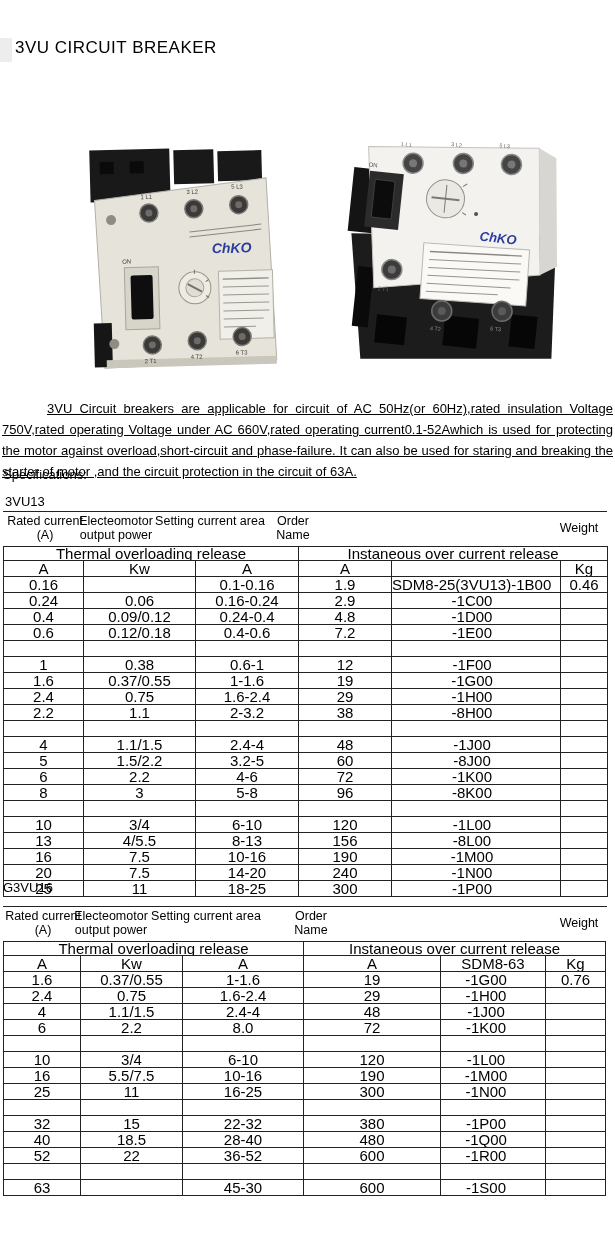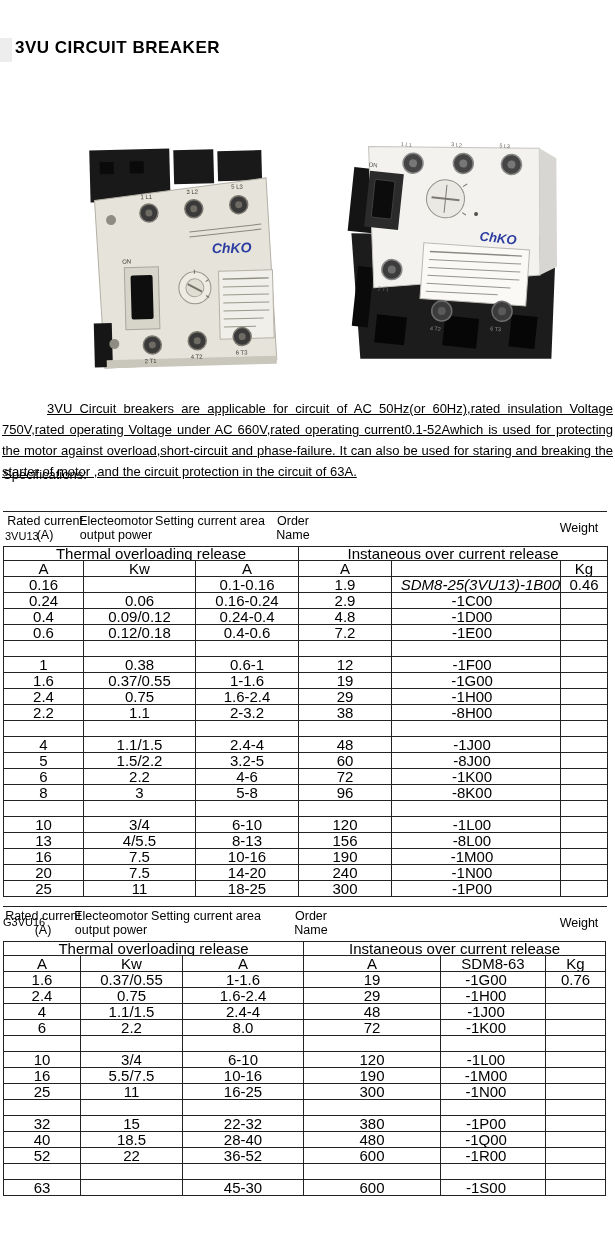--- a/index.html
+++ b/index.html
@@ -4,29 +4,29 @@
 <style>
   html,body{margin:0;padding:0;}
   body{
     width:615px;height:1238px;position:relative;background:#ffffff;
     font-family:"Liberation Sans", sans-serif;color:#000;overflow:hidden;
     -webkit-font-smoothing:none;
   }
   .abs{position:absolute;}
   
   .title-marker{left:0;top:38px;width:12px;height:24px;background:#ededed;}
-  .page-title{left:15px;top:38px;font-size:17px;font-weight:bold;letter-spacing:.5px;}
+  .page-title{left:15px;top:38px;font-size:17px;font-weight:normal;letter-spacing:.5px;}
   
   .photo{background:#fff;}
   .photo-left{left:72px;top:136px;width:232px;height:240px;}
   .photo-right{left:332px;top:126px;width:244px;height:254px;}
   
   .desc{left:2px;top:398px;width:611px;font-size:13px;line-height:21px;text-align:justify;text-indent:45px;text-decoration:underline;}
   .spec-label{left:3px;top:467px;font-size:13px;}
-  .sec-label{font-size:11px;margin-top:36px;}
+  .sec-label{font-size:13px;}
   .sec-label.l1{left:5px;top:494px;}
   .sec-label.l2{left:3px;top:880px;}
   
   .spec-table{position:absolute;left:3px;width:605px;}
   .spec-table.t1{top:511px;}
   .spec-table.t2{top:906px;}
   .top-rule{position:absolute;left:0;top:0;width:604px;border-top:1px solid #222;}
   .head-area{position:relative;height:35px;font-size:12.5px;}
   .hl{position:absolute;text-align:center;line-height:14px;top:3px;}
   .t1 .hl-rated{left:0;width:84px;}
@@ -39,21 +39,21 @@
   .t2 .hl-setting{left:135px;width:136px;}
   .t2 .hl-order{left:276px;width:64px;}
   .t2 .hl-weight{left:541px;width:70px;top:10px;}
   table.grid{border-collapse:collapse;table-layout:fixed;font-size:15px;}
   table.grid td{
     border:1px solid #222;height:15px;padding:0;text-align:center;
     line-height:13px;overflow:hidden;white-space:nowrap;
   }
   table.grid tr.group-row td{height:13px;}
   table.grid td.code{text-align:center;padding-right:8px;}
-  table.grid td.code.center{text-align:right;padding-right:0;font-style:italic;}
+  table.grid td.code.center{text-align:left;padding-right:0;}
   .t2 table.grid td.code{padding-right:14px;}
   svg text{font-family:"Liberation Sans", sans-serif;}
 </style>
 </head>
 <body>
 
 <div class="abs title-marker"></div>
 <div class="abs page-title">3VU CIRCUIT BREAKER</div>
 
 <div class="abs photo photo-left">

